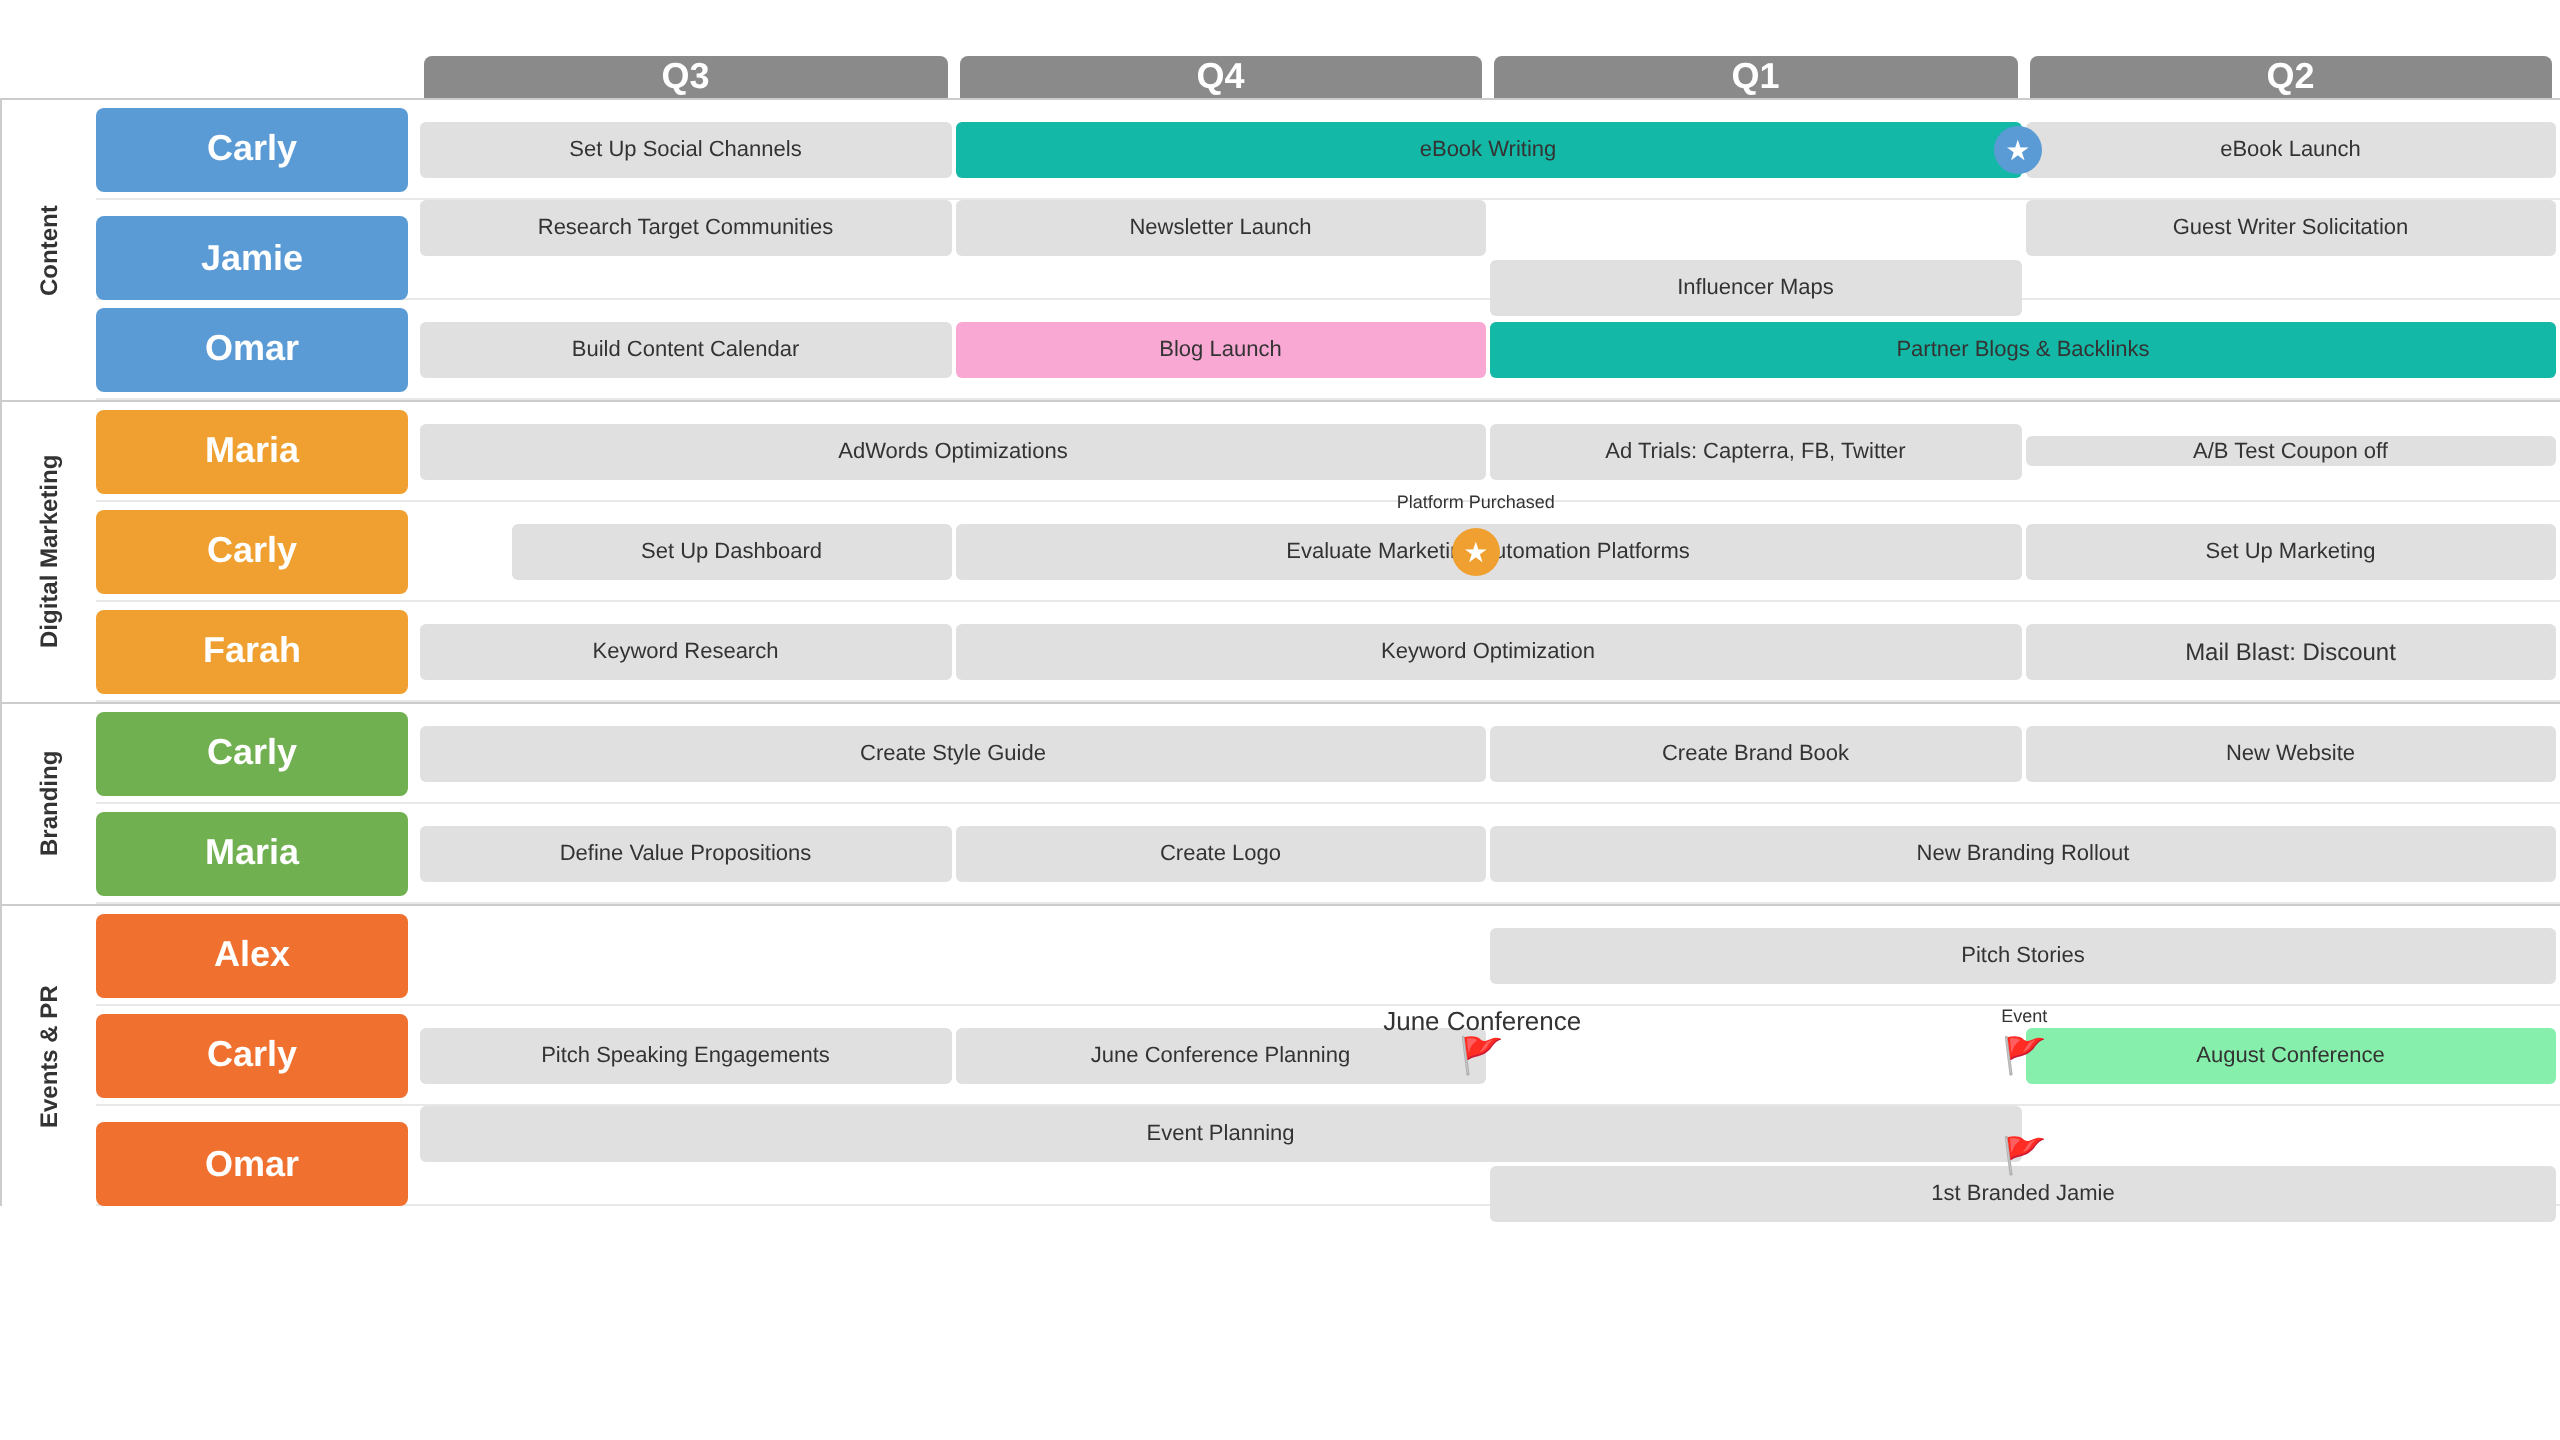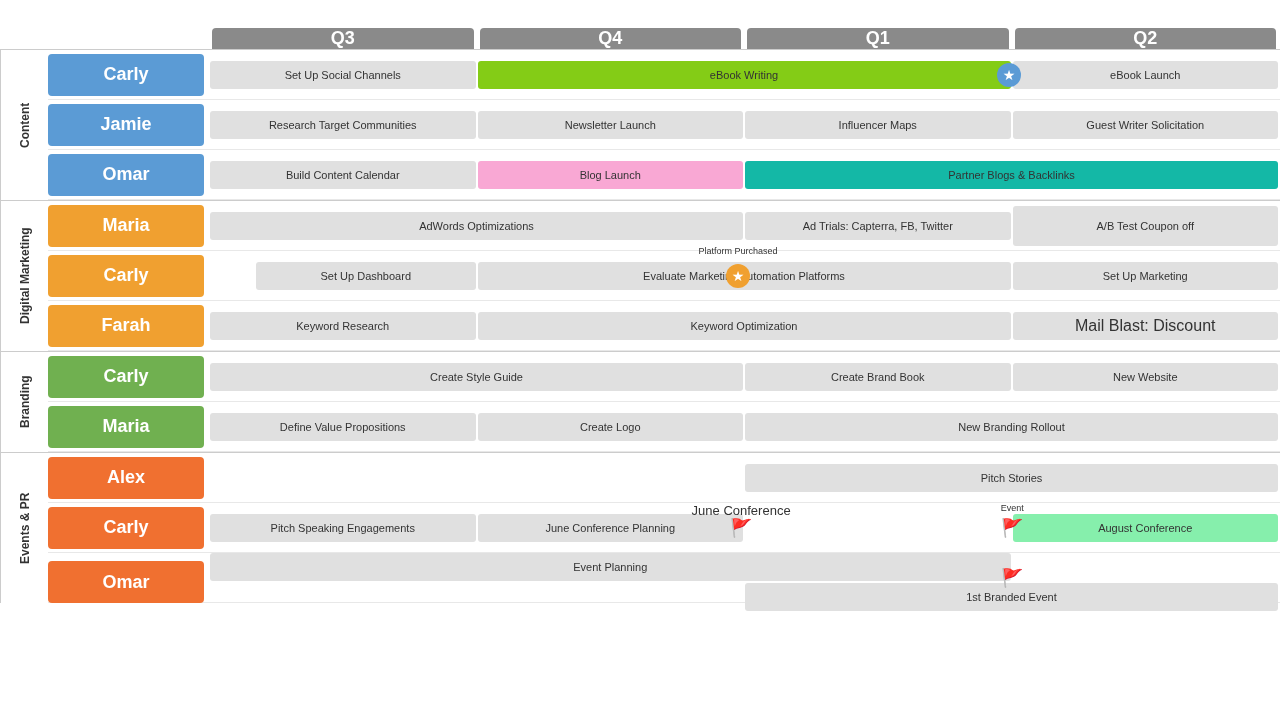--- a/index.html
+++ b/index.html
@@ -75,70 +75,70 @@
     </div>
 
     <div id="sections-container">
         <div style="display: flex; flex-direction: row; border-top: 1px solid rgb(204, 204, 204);">
           <div style="width: 48px; flex-shrink: 0; display: flex; align-items: center; justify-content: center; writing-mode: vertical-rl; transform: rotate(180deg); font-weight: 700; font-size: 12px; color: rgb(51, 51, 51); border-right: 1px solid rgb(204, 204, 204);">Content</div>
           <div style="flex: 1 1 0%; display: flex; flex-direction: column;">
             <div style="display: grid; grid-template-columns: 160px repeat(4, 1fr); height: 50px; align-items: center; border-bottom: 1px solid rgb(232, 232, 232); position: relative;">
               <div class="name-cell blue">Carly</div>
               <div style="grid-column: 2 / span 4; display: grid; grid-template-columns: repeat(4, 1fr); height: 100%; align-items: center; position: relative; gap: 2px; padding: 0px 2px;">
                 <div style="grid-column: 1 / span 1; background: rgb(224, 224, 224); border-radius: 3px; height: 28px; display: flex; align-items: center; justify-content: center; font-size: 11px; color: rgb(51, 51, 51); white-space: nowrap; overflow: hidden; text-overflow: ellipsis; padding: 0px 6px; align-self: center;">Set Up Social Channels</div>
-                <div style="grid-column: 2 / span 2; background: #84cc16; border-radius: 3px; height: 28px; display: flex; align-items: center; justify-content: center; font-size: 11px; color: rgb(51, 51, 51); white-space: nowrap; overflow: hidden; text-overflow: ellipsis; padding: 0px 17px; align-self: center;">eBook Writing</div>
+                <div style="grid-column: 2 / span 2; background: #14b8a6; border-radius: 3px; height: 28px; display: flex; align-items: center; justify-content: center; font-size: 11px; color: rgb(51, 51, 51); white-space: nowrap; overflow: hidden; text-overflow: ellipsis; padding: 0px 17px; align-self: center;">eBook Writing</div>
                 <div style="grid-column: 4 / span 1; background: rgb(224, 224, 224); border-radius: 3px; height: 28px; display: flex; align-items: center; justify-content: center; font-size: 11px; color: rgb(51, 51, 51); white-space: nowrap; overflow: hidden; text-overflow: ellipsis; padding: 0px 6px; align-self: center;">eBook Launch</div>
               </div>
               <div style="position: absolute; left: calc(78% - 12px); top: 50%; transform: translateY(-50%); width: 24px; height: 24px; border-radius: 50%; display: flex; align-items: center; justify-content: center; color: white; font-size: 14px; z-index: 10; background: rgb(91, 155, 213);">★</div>
             </div>
             <div style="display: grid; grid-template-columns: 160px repeat(4, 1fr); height: 50px; align-items: center; border-bottom: 1px solid rgb(232, 232, 232); position: relative;">
               <div class="name-cell blue">Jamie</div>
               <div style="grid-column: 2 / span 4; display: grid; grid-template-columns: repeat(4, 1fr); height: 100%; align-items: center; position: relative; gap: 2px; padding: 0px 2px;">
                 <div style="grid-column: 1 / span 1; background: rgb(224, 224, 224); border-radius: 3px; height: 28px; display: flex; align-items: center; justify-content: center; font-size: 11px; color: rgb(51, 51, 51); white-space: nowrap; overflow: hidden; text-overflow: ellipsis; padding: 0px 6px; align-self: center;">Research Target Communities</div>
                 <div style="grid-column: 2 / span 1; background: rgb(224, 224, 224); border-radius: 3px; height: 28px; display: flex; align-items: center; justify-content: center; font-size: 11px; color: rgb(51, 51, 51); white-space: nowrap; overflow: hidden; text-overflow: ellipsis; padding: 0px 6px; align-self: center;">Newsletter Launch</div>
+                <div style="grid-column: 4 / span 1; background: rgb(224, 224, 224); border-radius: 3px; height: 28px; display: flex; align-items: center; justify-content: center; font-size: 11px; color: rgb(51, 51, 51); white-space: nowrap; overflow: hidden; text-overflow: ellipsis; padding: 0px 6px; align-self: center;">Guest Writer Solicitation</div>
                 <div style="grid-column: 3 / span 1; background: rgb(224, 224, 224); border-radius: 3px; height: 28px; display: flex; align-items: center; justify-content: center; font-size: 11px; color: rgb(51, 51, 51); white-space: nowrap; overflow: hidden; text-overflow: ellipsis; padding: 0px 6px; align-self: center;">Influencer Maps</div>
-                <div style="grid-column: 4 / span 1; background: rgb(224, 224, 224); border-radius: 3px; height: 28px; display: flex; align-items: center; justify-content: center; font-size: 11px; color: rgb(51, 51, 51); white-space: nowrap; overflow: hidden; text-overflow: ellipsis; padding: 0px 6px; align-self: center;">Guest Writer Solicitation</div>
               </div>
             </div>
             <div style="display: grid; grid-template-columns: 160px repeat(4, 1fr); height: 50px; align-items: center; border-bottom: 1px solid rgb(232, 232, 232); position: relative;">
               <div class="name-cell blue">Omar</div>
               <div style="grid-column: 2 / span 4; display: grid; grid-template-columns: repeat(4, 1fr); height: 100%; align-items: center; position: relative; gap: 2px; padding: 0px 2px;">
                 <div style="grid-column: 1 / span 1; background: rgb(224, 224, 224); border-radius: 3px; height: 28px; display: flex; align-items: center; justify-content: center; font-size: 11px; color: rgb(51, 51, 51); white-space: nowrap; overflow: hidden; text-overflow: ellipsis; padding: 0px 6px; align-self: center;">Build Content Calendar</div>
                 <div style="grid-column: 2 / span 1; background: #f9a8d4; border-radius: 3px; height: 28px; display: flex; align-items: center; justify-content: center; font-size: 11px; color: rgb(51, 51, 51); white-space: nowrap; overflow: hidden; text-overflow: ellipsis; padding: 0px 6px; align-self: center;">Blog Launch</div>
                 <div style="grid-column: 3 / span 2; background: #14b8a6; border-radius: 3px; height: 28px; display: flex; align-items: center; justify-content: center; font-size: 11px; color: rgb(51, 51, 51); white-space: nowrap; overflow: hidden; text-overflow: ellipsis; padding: 0px 6px; align-self: center;">Partner Blogs &amp; Backlinks</div>
               </div>
             </div>
           </div>
         </div>
         <div style="display: flex; flex-direction: row; border-top: 1px solid rgb(204, 204, 204);">
           <div style="width: 48px; flex-shrink: 0; display: flex; align-items: center; justify-content: center; writing-mode: vertical-rl; transform: rotate(180deg); font-weight: 700; font-size: 12px; color: rgb(51, 51, 51); border-right: 1px solid rgb(204, 204, 204);">Digital Marketing</div>
           <div style="flex: 1 1 0%; display: flex; flex-direction: column;">
             <div style="display: grid; grid-template-columns: 160px repeat(4, 1fr); height: 50px; align-items: center; border-bottom: 1px solid rgb(232, 232, 232); position: relative;">
               <div class="name-cell orange">Maria</div>
               <div style="grid-column: 2 / span 4; display: grid; grid-template-columns: repeat(4, 1fr); height: 100%; align-items: center; position: relative; gap: 2px; padding: 0px 2px;">
                 <div style="grid-column: 1 / span 2; background: rgb(224, 224, 224); border-radius: 3px; height: 28px; display: flex; align-items: center; justify-content: center; font-size: 11px; color: rgb(51, 51, 51); white-space: nowrap; overflow: hidden; text-overflow: ellipsis; padding: 0px 6px; align-self: center;">AdWords Optimizations</div>
                 <div style="grid-column: 3 / span 1; background: rgb(224, 224, 224); border-radius: 3px; height: 28px; display: flex; align-items: center; justify-content: center; font-size: 11px; color: rgb(51, 51, 51); white-space: nowrap; overflow: hidden; text-overflow: ellipsis; padding: 0px 6px; align-self: center;">Ad Trials: Capterra, FB, Twitter</div>
-                <div style="grid-column: 4 / span 1; background: rgb(224, 224, 224); border-radius: 3px; height: 40px; display: flex; align-items: center; justify-content: center; font-size: 11px; color: rgb(51, 51, 51); white-space: nowrap; overflow: hidden; text-overflow: ellipsis; padding: 0px 6px; align-self: center;">A/B Test Coupon off</div>
+                <div style="grid-column: 4 / span 1; background: rgb(224, 224, 224); border-radius: 3px; height: 15px; display: flex; align-items: center; justify-content: center; font-size: 11px; color: rgb(51, 51, 51); white-space: nowrap; overflow: hidden; text-overflow: ellipsis; padding: 0px 6px; align-self: center;">A/B Test Coupon off</div>
               </div>
             </div>
             <div style="display: grid; grid-template-columns: 160px repeat(4, 1fr); height: 50px; align-items: center; border-bottom: 1px solid rgb(232, 232, 232); position: relative;">
               <div class="name-cell orange">Carly</div>
               <div style="grid-column: 2 / span 4; display: grid; grid-template-columns: repeat(4, 1fr); height: 100%; align-items: center; position: relative; gap: 2px; padding: 0px 2px;">
                 <div style="grid-column: 1 / span 1; background: rgb(224, 224, 224); border-radius: 3px; height: 28px; display: flex; align-items: center; justify-content: center; font-size: 11px; color: rgb(51, 51, 51); white-space: nowrap; overflow: hidden; text-overflow: ellipsis; padding: 0px 6px; align-self: center; margin-left: 46px;">Set Up Dashboard</div>
                 <div style="grid-column: 2 / span 2; background: rgb(224, 224, 224); border-radius: 3px; height: 28px; display: flex; align-items: center; justify-content: center; font-size: 11px; color: rgb(51, 51, 51); white-space: nowrap; overflow: hidden; text-overflow: ellipsis; padding: 0px 6px; align-self: center;">Evaluate Marketing Automation Platforms</div>
                 <div style="grid-column: 4 / span 1; background: rgb(224, 224, 224); border-radius: 3px; height: 28px; display: flex; align-items: center; justify-content: center; font-size: 11px; color: rgb(51, 51, 51); white-space: nowrap; overflow: hidden; text-overflow: ellipsis; padding: 0px 6px; align-self: center;">Set Up Marketing</div>
               </div>
               <div style="position: absolute; left: calc(56% - 12px); top: 50%; transform: translateY(-50%); width: 24px; height: 24px; border-radius: 50%; display: flex; align-items: center; justify-content: center; color: white; font-size: 14px; z-index: 10; background: rgb(240, 160, 48);">★<div style="position: absolute; top: -18px; left: 50%; transform: translateX(-50%); font-size: 9px; color: rgb(51, 51, 51); white-space: nowrap; pointer-events: none;">Platform Purchased</div></div>
             </div>
             <div style="display: grid; grid-template-columns: 160px repeat(4, 1fr); height: 50px; align-items: center; border-bottom: 1px solid rgb(232, 232, 232); position: relative;">
               <div class="name-cell orange">Farah</div>
               <div style="grid-column: 2 / span 4; display: grid; grid-template-columns: repeat(4, 1fr); height: 100%; align-items: center; position: relative; gap: 2px; padding: 0px 2px;">
                 <div style="grid-column: 1 / span 1; background: rgb(224, 224, 224); border-radius: 3px; height: 28px; display: flex; align-items: center; justify-content: center; font-size: 11px; color: rgb(51, 51, 51); white-space: nowrap; overflow: hidden; text-overflow: ellipsis; padding: 0px 6px; align-self: center;">Keyword Research</div>
                 <div style="grid-column: 2 / span 2; background: rgb(224, 224, 224); border-radius: 3px; height: 28px; display: flex; align-items: center; justify-content: center; font-size: 11px; color: rgb(51, 51, 51); white-space: nowrap; overflow: hidden; text-overflow: ellipsis; padding: 0px 6px; align-self: center;">Keyword Optimization</div>
-                <div style="grid-column: 4 / span 1; background: rgb(224, 224, 224); border-radius: 3px; height: 28px; display: flex; align-items: center; justify-content: center; font-size: 16px; color: rgb(51, 51, 51); white-space: nowrap; overflow: hidden; text-overflow: ellipsis; padding: 0px 6px; align-self: center;">Mail Blast: Discount</div>
+                <div style="grid-column: 4 / span 1; background: rgb(224, 224, 224); border-radius: 3px; height: 28px; display: flex; align-items: center; justify-content: center; font-size: 12px; color: rgb(51, 51, 51); white-space: nowrap; overflow: hidden; text-overflow: ellipsis; padding: 0px 6px; align-self: center;">Mail Blast: Discount</div>
               </div>
             </div>
           </div>
         </div>
         <div style="display: flex; flex-direction: row; border-top: 1px solid rgb(204, 204, 204);">
           <div style="width: 48px; flex-shrink: 0; display: flex; align-items: center; justify-content: center; writing-mode: vertical-rl; transform: rotate(180deg); font-weight: 700; font-size: 12px; color: rgb(51, 51, 51); border-right: 1px solid rgb(204, 204, 204);">Branding</div>
           <div style="flex: 1 1 0%; display: flex; flex-direction: column;">
             <div style="display: grid; grid-template-columns: 160px repeat(4, 1fr); height: 50px; align-items: center; border-bottom: 1px solid rgb(232, 232, 232); position: relative;">
               <div class="name-cell green">Carly</div>
               <div style="grid-column: 2 / span 4; display: grid; grid-template-columns: repeat(4, 1fr); height: 100%; align-items: center; position: relative; gap: 2px; padding: 0px 2px;">
@@ -179,21 +179,21 @@
               </div>
               <div style="position: absolute; left: calc(78% - 8px); top: 50%; transform: translateY(-50%); z-index: 10; display: flex; flex-direction: column; align-items: center;">
                 <div style="position: absolute; top: -16px; left: 50%; transform: translateX(-50%); font-size: 9px; color: rgb(51, 51, 51); white-space: nowrap;">Event</div>
                 <div style="color: rgb(240, 112, 48); font-size: 18px; line-height: 1;">🚩</div>
               </div>
             </div>
             <div style="display: grid; grid-template-columns: 160px repeat(4, 1fr); height: 50px; align-items: center; border-bottom: 1px solid rgb(232, 232, 232); position: relative;">
               <div class="name-cell coral">Omar</div>
               <div style="grid-column: 2 / span 4; display: grid; grid-template-columns: repeat(4, 1fr); height: 100%; align-items: center; position: relative; gap: 2px; padding: 0px 2px;">
                 <div style="grid-column: 1 / span 3; background: rgb(224, 224, 224); border-radius: 3px; height: 28px; display: flex; align-items: center; justify-content: center; font-size: 11px; color: rgb(51, 51, 51); white-space: nowrap; overflow: hidden; text-overflow: ellipsis; padding: 0px 22px; align-self: center;">Event Planning</div>
-                <div style="grid-column: 3 / span 2; background: rgb(224, 224, 224); border-radius: 3px; height: 28px; display: flex; align-items: center; justify-content: center; font-size: 11px; color: rgb(51, 51, 51); white-space: nowrap; overflow: hidden; text-overflow: ellipsis; padding: 0px 6px; align-self: center;">1st Branded Event</div>
+                <div style="grid-column: 3 / span 2; background: rgb(224, 224, 224); border-radius: 3px; height: 28px; display: flex; align-items: center; justify-content: center; font-size: 11px; color: rgb(51, 51, 51); white-space: nowrap; overflow: hidden; text-overflow: ellipsis; padding: 0px 6px; align-self: center;">1st Branded Jamie</div>
               </div>
               <div style="position: absolute; left: calc(78% - 8px); top: 50%; transform: translateY(-50%); z-index: 10; display: flex; flex-direction: column; align-items: center;">
                 <div style="color: rgb(240, 112, 48); font-size: 18px; line-height: 1;">🚩</div>
               </div>
             </div>
           </div>
         </div>
       </div>
   </div>
 </div>

